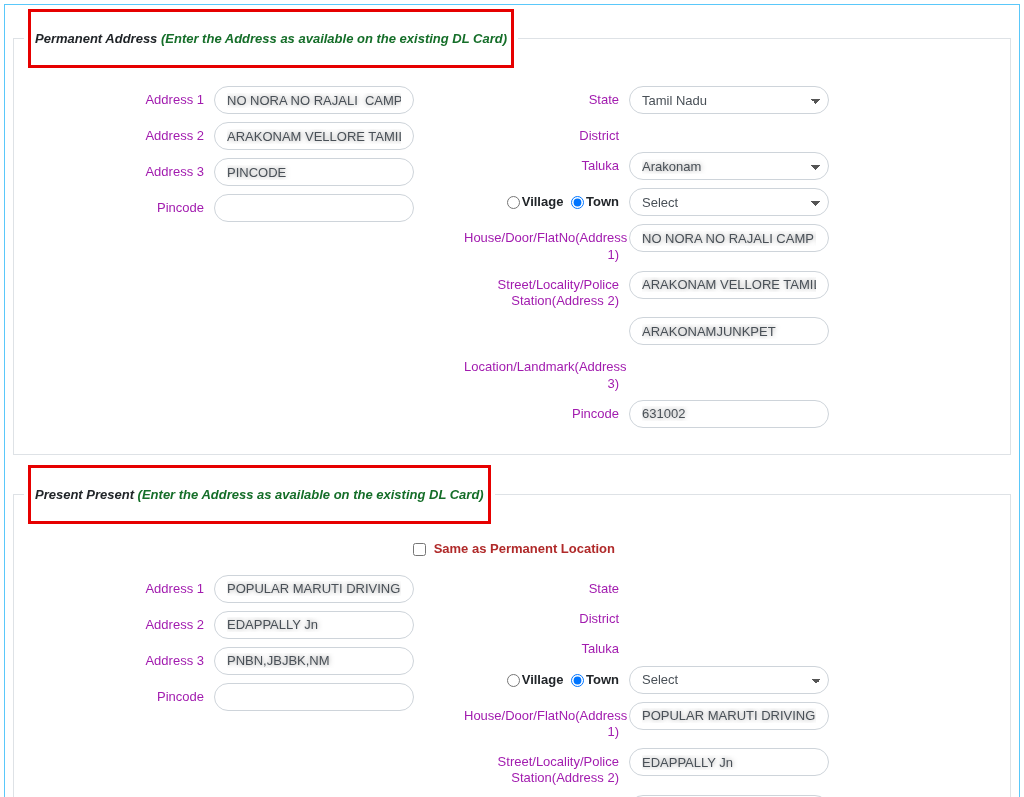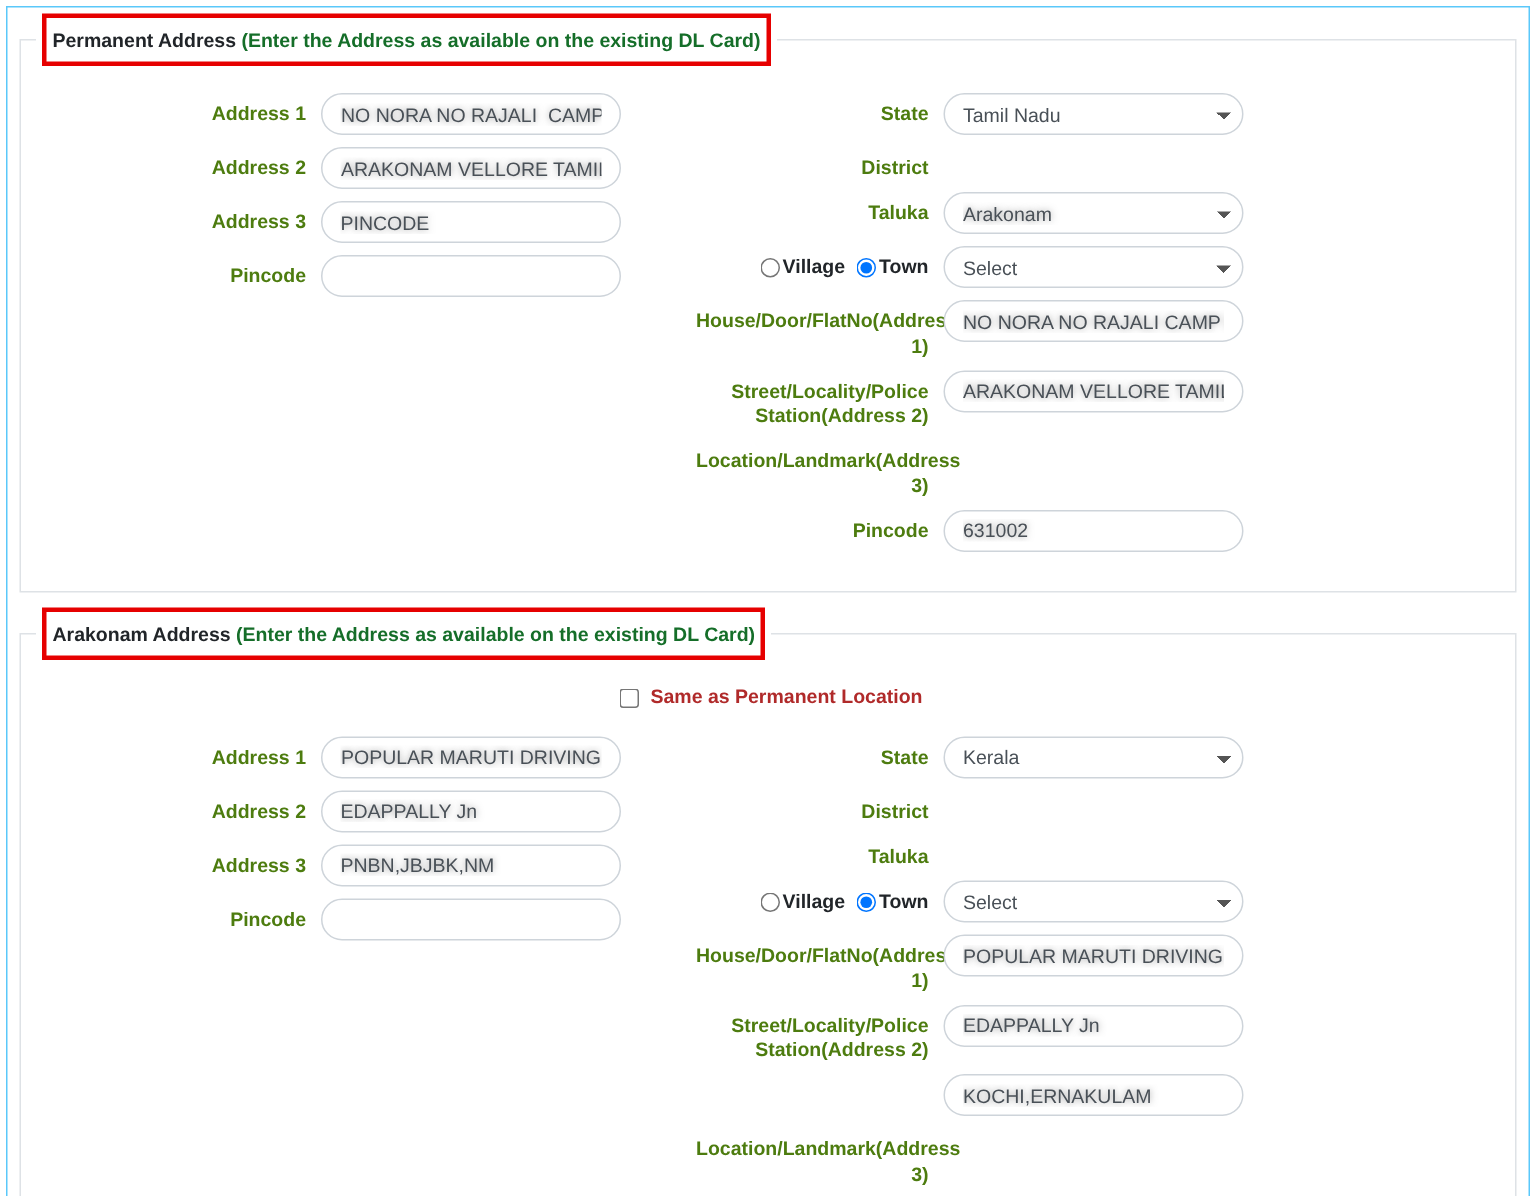--- a/index.html
+++ b/index.html
@@ -23,40 +23,41 @@
   }
   fieldset.card legend {
     font-size: 13px;
     font-weight: bold;
     padding: 0 4px;
     color: #156e29;
   }
   .legend-prefix { color: #212529; }
   .legend-box {
     border: 3px solid #e60000;
-    padding: 7px 4px;
+    padding: 19px 4px;
     display: inline-block;
+    font-style: italic;
   }
   .cols {
     display: flex;
     gap: 20px;
     align-items: flex-start;
   }
   .col-left { flex: 0 0 420px; }
   .col-right { flex: 1; }
   .row {
     display: flex;
     align-items: flex-start;
     margin-bottom: 8px;
   }
   .row .lbl {
     text-align: right;
-    font-weight: bold;
-    font-size: 13px;
-    color: #4d7c0f;
+    font-weight: normal;
+    font-size: 13px;
+    color: #a21caf;
     padding-right: 10px;
     padding-top: 6px;
     line-height: 1.25;
   }
   .col-left .lbl { width: 190px; flex-shrink: 0; }
   .col-right .lbl { width: 165px; flex-shrink: 0; }
   .ctl { flex: 1; }
   input.txt, select.sel {
     width: 200px;
     height: 28px;
@@ -156,35 +157,39 @@
         </div>
         <div class="row">
           <div class="lbl">House/Door/FlatNo(Address 1)</div>
           <div class="ctl"><input type="text" class="txt blurred" value="NO NORA NO RAJALI CAMP POST" style=""></div>
         </div>
         <div class="row">
           <div class="lbl">Street/Locality/Police Station(Address 2)</div>
           <div class="ctl"><input type="text" class="txt blurred" value="ARAKONAM VELLORE TAMILNADU" style=""></div>
         </div>
         <div class="row">
+          <div class="lbl" style="padding-top:0"></div>
+          <div class="ctl"><input type="text" class="txt blurred" value="ARAKONAMJUNKPET" style=""></div>
+        </div>
+        <div class="row">
           <div class="lbl">Location/Landmark(Address 3)</div>
           <div class="ctl"></div>
         </div>
         <div class="row">
           <div class="lbl">Pincode</div>
           <div class="ctl"><input type="text" class="txt blurred" value="631002" style=""></div>
         </div>
       </div>
     </div>
   </fieldset>
 
   <fieldset class="card">
     <legend>
       <span class="legend-box">
-        <span class="legend-prefix">Arakonam Address </span><span>(Enter the Address as available on the existing DL Card)</span>
+        <span class="legend-prefix">Present Present </span><span>(Enter the Address as available on the existing DL Card)</span>
       </span>
     </legend>
 
     <div class="same-row">
       <input type="checkbox" style="">
       <label>Same as Permanent Location</label>
     </div>
 
     <div class="cols">
 
@@ -203,21 +208,20 @@
         </div>
         <div class="row">
           <div class="lbl">Pincode</div>
           <div class="ctl"><input type="text" class="txt" value="" style=""></div>
         </div>
       </div>
 
       <div class="col-right">
         <div class="row">
           <div class="lbl">State</div>
-          <div class="ctl"><select class="sel"><option>Kerala</option></select></div>
         </div>
         <div class="row">
           <div class="lbl">District</div>
         </div>
         <div class="row">
           <div class="lbl">Taluka</div>
         </div>
         <div class="row">
           <div class="radio-line">
             <input type="radio" name="pres-vt" style=""><span>Village</span>

